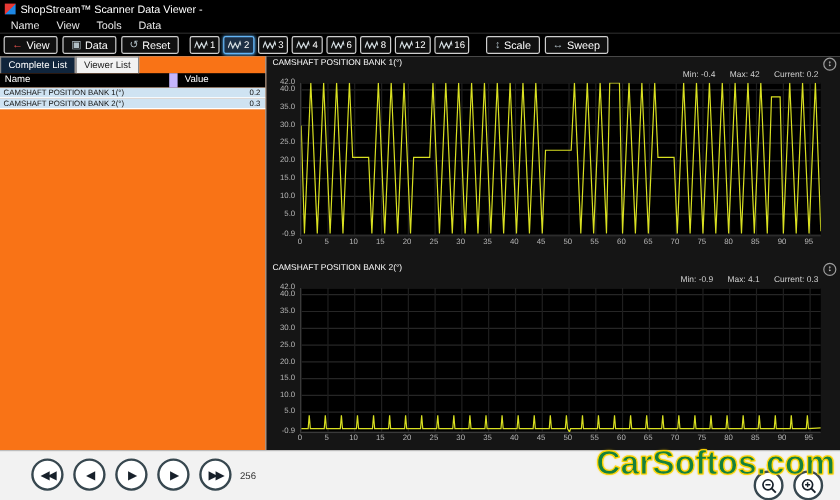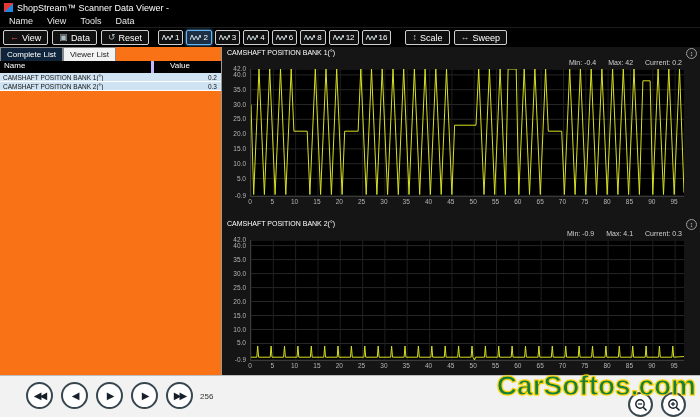--- a/index.html
+++ b/index.html
@@ -36,21 +36,21 @@
 
   
   .sidebar { position:absolute; left:0; top:47px; width:222px; height:328px; background:#f97316;
     border-right:1px solid #999; }
   .tabs { display:flex; height:14px; }
   .tab { font-size:8px; padding:2px 6px; border:1px solid #888; border-bottom:none;
     background:#f2f2f2; color:#222; cursor:pointer; }
   .tab.active { background:#10253c; color:#fff; }
   .thead { display:flex; height:12px; background:#000; color:#fff; font-size:8px; }
   .thead .c-name { flex:1; padding-left:4px; }
-  .thead .c-val { width:70px; border-left:3px solid #c4b5fd; padding-left:16px; }
+  .thead .c-val { width:80px; border-left:7px solid #c4b5fd; padding-left:6px; }
   .prow { display:flex; height:9px; align-items:center; background:#cfe3f2;
     border-bottom:1px solid #fff; font-size:6.5px; color:#111; cursor:pointer; }
   .pname { flex:1; padding-left:3px; white-space:nowrap; overflow:hidden; }
   .pval { width:70px; text-align:right; padding-right:4px; }
 
   
   .graph-area { position:absolute; left:222px; top:47px; width:478px; height:328px; background:#151515; }
   .graph-panel { position:absolute; left:0; width:478px; }
   #graph1 { top:0; height:160px; }
   #graph2 { top:171px; height:153px; }

